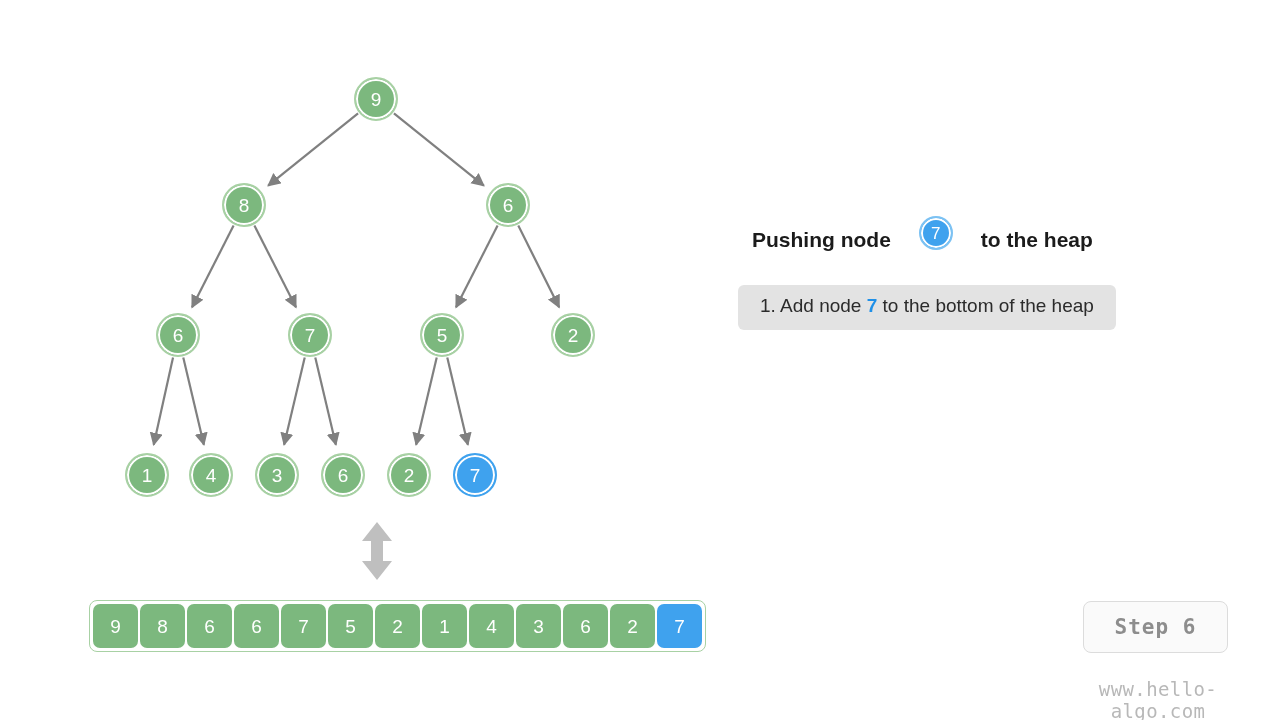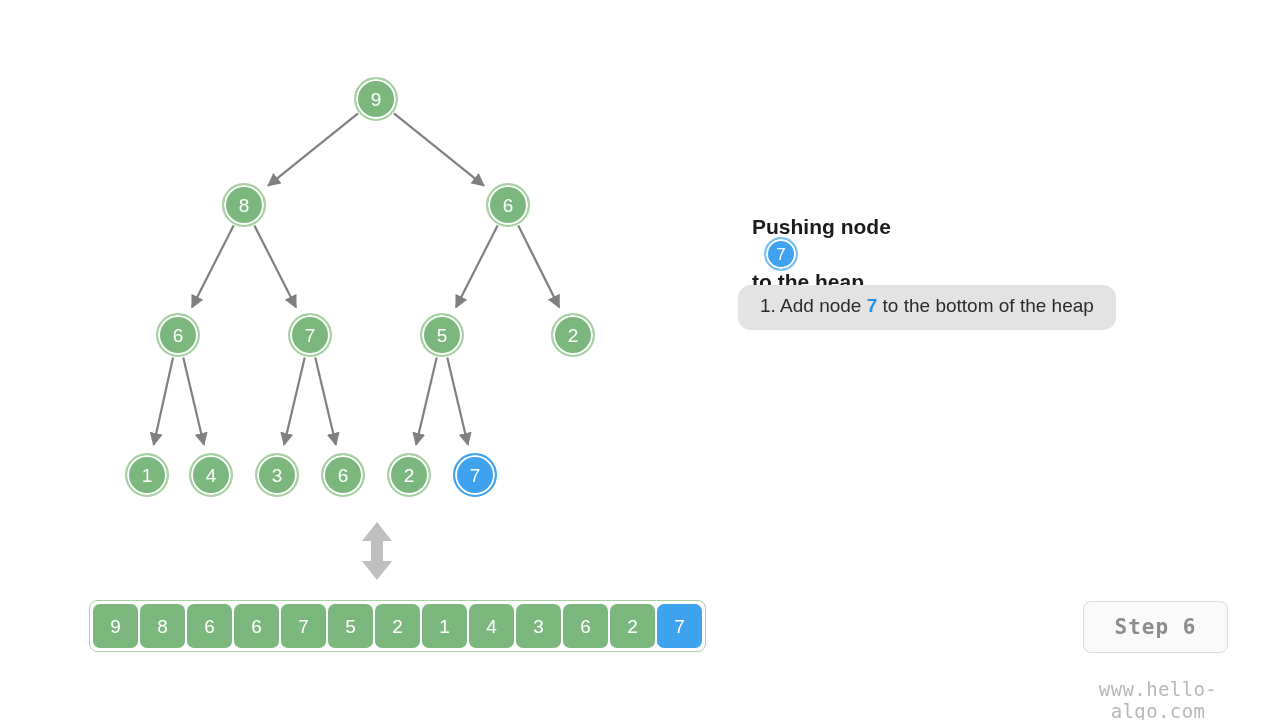--- a/index.html
+++ b/index.html
@@ -121,24 +121,23 @@
   }
   #panel-title {
     position: absolute;
     left: 14px;
     top: 216px;
     font-size: 21px;
     font-weight: bold;
     color: #1b1b1b;
     white-space: nowrap;
     display: flex;
-    align-items: flex-start;
-    gap: 0;
+    align-items: flex-end;
+    gap: 16px;
     line-height: 1;
-    flex-direction: column;
   }
   #panel-title .t {
     display: inline-block;
   }
   .inline-badge {
     display: inline-flex;
     align-items: center;
     justify-content: center;
     width: 34px;
     height: 34px;
@@ -150,21 +149,21 @@
     font-size: 17px;
     font-weight: 400;
     margin: 0 12px;
     box-sizing: border-box;
   }
   #step-box {
     position: absolute;
     left: 0px;
     top: 285px;
     background: #e3e3e3;
-    border-radius: 13px;
+    border-radius: 6px;
     padding: 11px 22px 13px 22px;
     font-size: 19px;
     color: #2b2b2b;
     white-space: nowrap;
     line-height: 1.1;
   }
   #step-box .hl {
     color: #1f90e8;
     font-weight: bold;
   }

